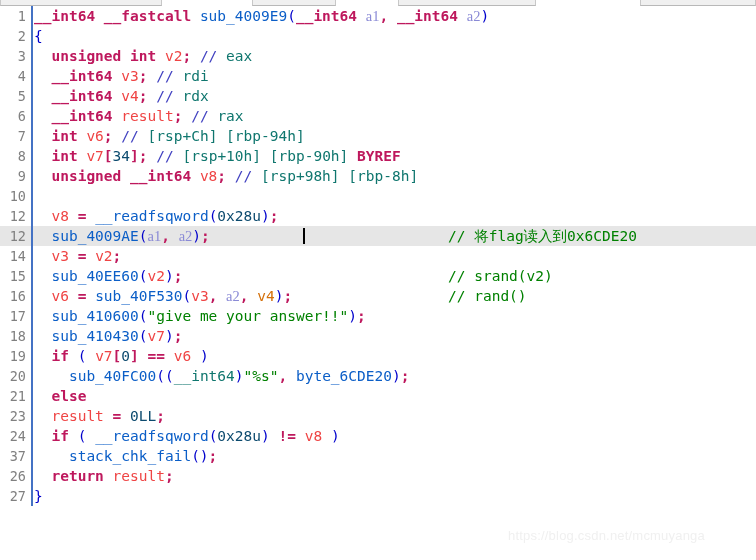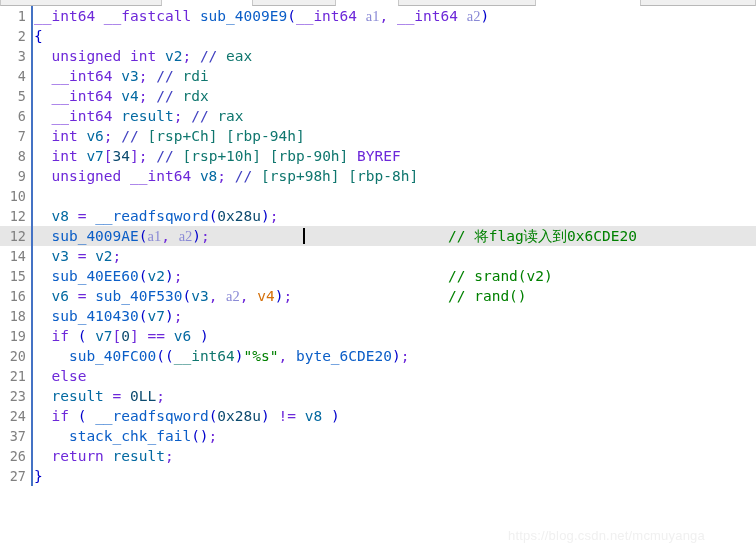--- a/index.html
+++ b/index.html
@@ -93,23 +93,23 @@
   }
   .comment-col {
     position: absolute;
     left: 448px;
     top: 0;
     height: 36px;
     color: #008000;
   }
 
   
-  .kw   { color: #6d28d9; font-weight: 400; }                     
+  .kw   { color: #be185d; font-weight: 700; }                     
   .fn   { color: #0b5ec7; }                     
-  .var  { color: #0369a1; margin-top: 12px; }                     
+  .var  { color: #ef4444; margin-top: 12px; }                     
   .arg  { color: #8a8ad6; font-family: Liberation Serif, serif; }                     
   .uvar { color: #d4700a; }                     
   .punc { color: #0000cc; }                     
   .num  { color: #0c4a6e; }
   .str  { color: #008000; }
   .cmtblue { color: #4040c0; }
   .reg  { color: #0f766e; }
 
   
   .caret {
@@ -234,20 +234,25 @@
       <span class="comment-col">// srand(v2)</span>
     </div>
 
     <div class="coderow">
       <span class="gutter">16</span>
       <span class="gutterline"></span>
       <span class="codetext"><span class="var">  v6 </span><span class="kw">= </span><span class="fn">sub_40F530</span><span class="punc">(</span><span class="var">v3</span><span class="kw">, </span><span class="arg">a2</span><span class="kw">, </span><span class="uvar">v4</span><span class="punc">)</span><span class="kw">;</span></span>
       <span class="comment-col">// rand()</span>
     </div>
 
+    <div class="coderow">
+      <span class="gutter">17</span>
+      <span class="gutterline"></span>
+      <span class="codetext"><span class="kw">  </span><span class="fn">sub_410600</span><span class="punc">(</span><span class="str">"give me your answer!!"</span><span class="punc">)</span><span class="kw">;</span></span>
+    </div>
 
     <div class="coderow">
       <span class="gutter">18</span>
       <span class="gutterline"></span>
       <span class="codetext"><span class="kw">  </span><span class="fn">sub_410430</span><span class="punc">(</span><span class="var">v7</span><span class="punc">)</span><span class="kw">;</span></span>
     </div>
 
     <div class="coderow">
       <span class="gutter">19</span>
       <span class="gutterline"></span>

